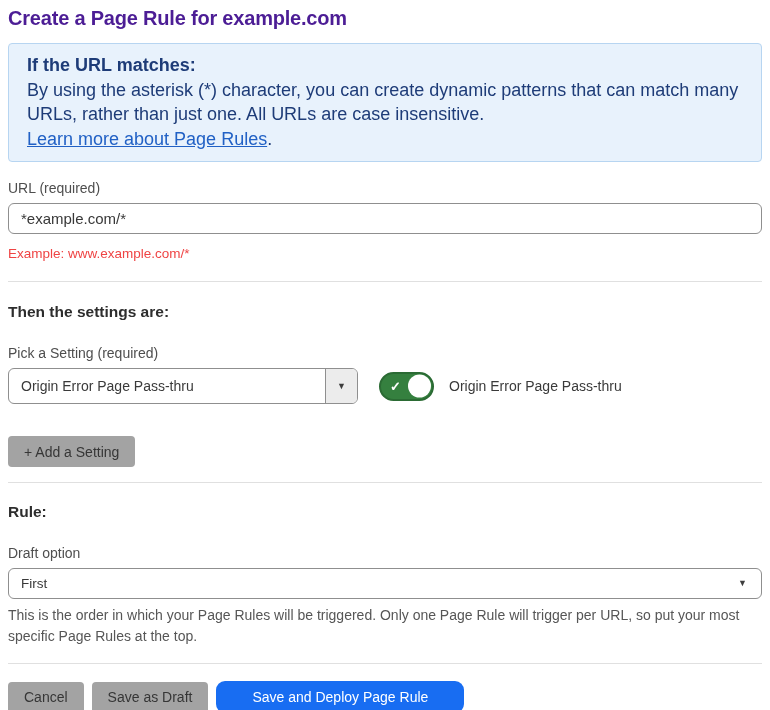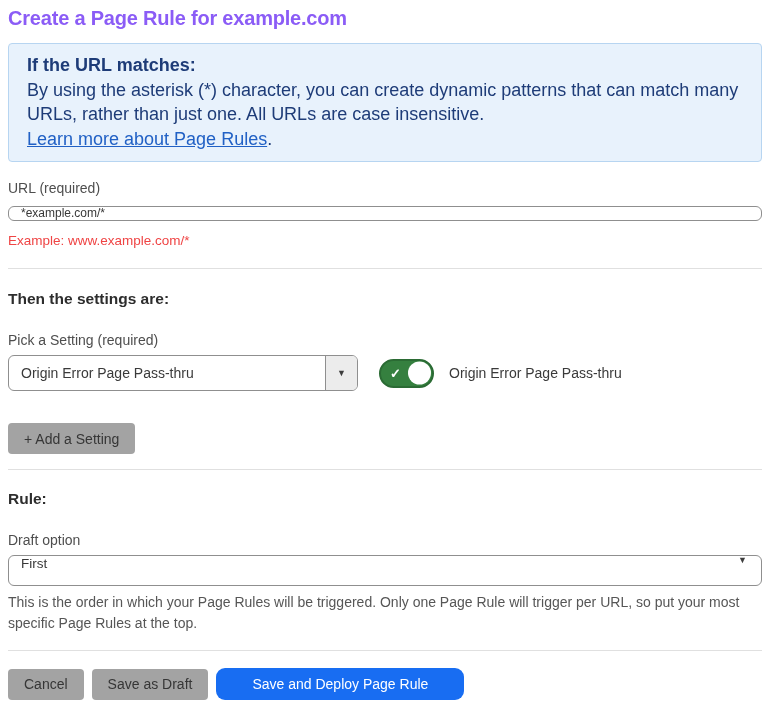--- a/index.html
+++ b/index.html
@@ -7,21 +7,21 @@
     width: 770px; height: 710px;
     background: #ffffff;
     font-family: "Liberation Sans", sans-serif;
     overflow: hidden;
     color: #2d2d2d;
   }
   .container { padding: 7px 8px 0 8px; }
 
   
   .page-title {
-    font-size: 20px; font-weight: 700; color: #8b5cf6;
+    font-size: 20px; font-weight: 700; color: #4c1d95;
     letter-spacing: -0.2px;
     margin-bottom: 13px;
   }
 
   
   .notice {
     background: #e8f2fc;
     border: 1px solid #b7d5f1;
     border-radius: 4px;
     padding: 9px 18px 10px 18px;
@@ -39,24 +39,24 @@
     font-size: 14px; color: #4e4e4e;
     margin-top: 18px; margin-bottom: 7px;
   }
   .hint {
     font-size: 13.5px; color: #ef4444;
     margin-top: 12px;
   }
 
   
   .text-input {
-    width: 100%; height: 15px;
+    width: 100%; height: 31px;
     border: 1px solid #8f8f8f; border-radius: 6px;
     padding: 0 12px;
-    font-size: 12px; color: #383838;
+    font-size: 15px; color: #383838;
     font-family: "Liberation Sans", sans-serif;
     background: #fff;
     outline: none;
   }
 
   hr.divider {
     border: none; border-top: 1px solid #e0e0e0;
     margin-top: 20px;
   }
 
@@ -121,21 +121,21 @@
     border: none; border-radius: 4px;
     font-size: 14px; font-family: "Liberation Sans", sans-serif;
     cursor: pointer;
   }
   .btn-gray { background: #a3a3a3; color: #363636; }
   .btn-blue { background: #186df2; color: #ffffff; padding: 0 36px; height: 32px; border-radius: 9px; }
   .add-setting-btn { margin-top: 32px; }
 
   
   .select {
-    display: flex; 
+    display: flex; align-items: center;
     width: 100%; height: 31px;
     border: 1px solid #8f8f8f; border-radius: 6px;
     background: #fff; cursor: pointer;
     padding: 0 14px 0 12px;
   }
   .select-value { flex: 1; font-size: 13.5px; color: #383838; }
 
   .help-text {
     font-size: 14px; color: #565656;
     line-height: 21px;

